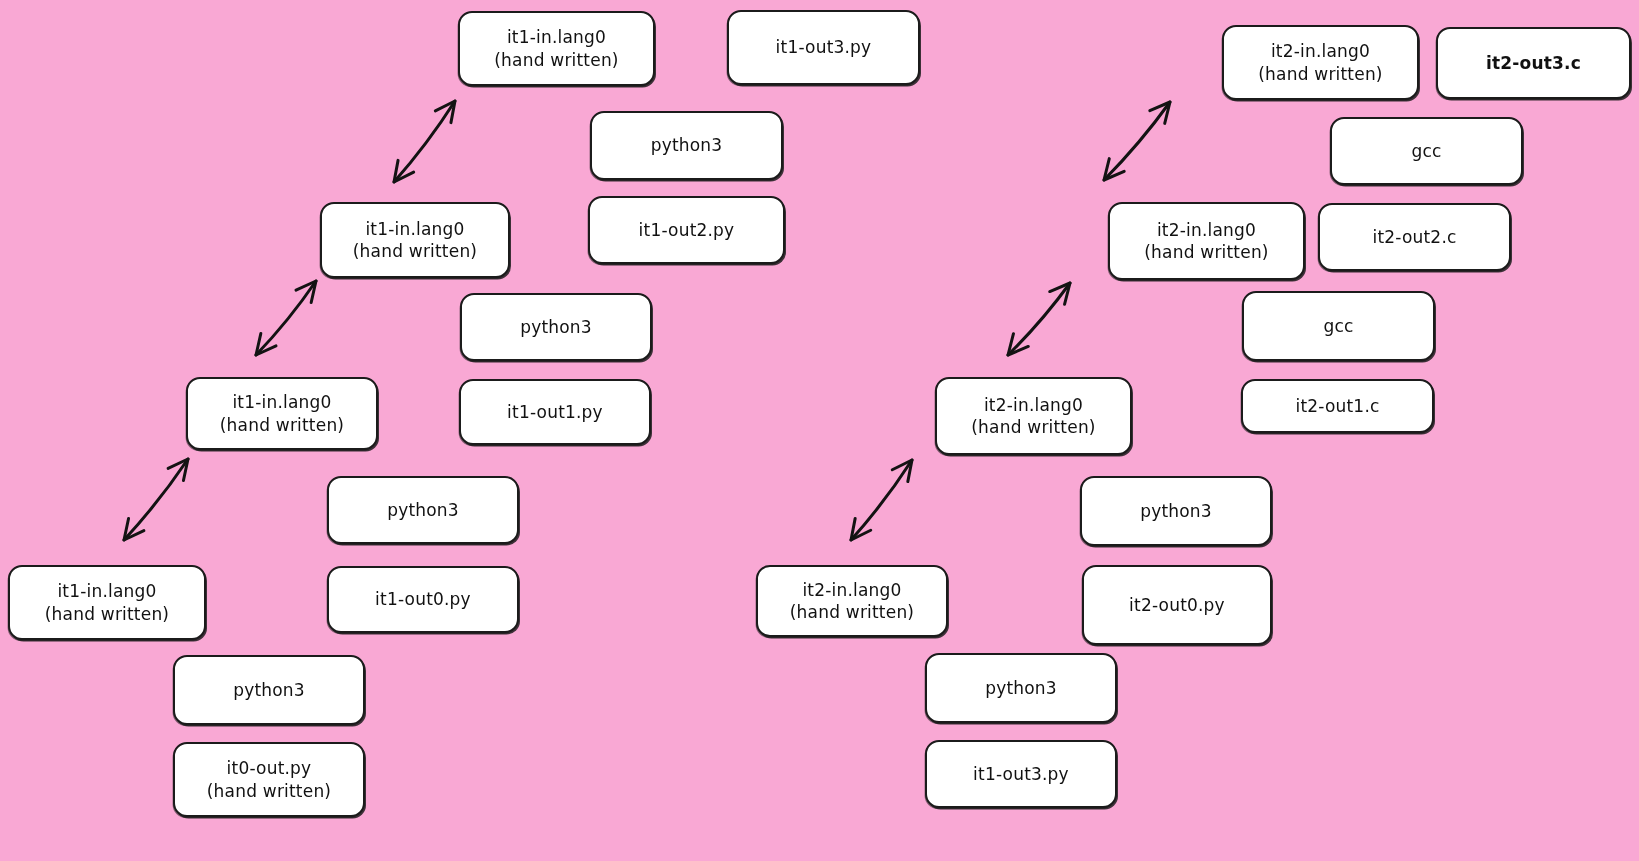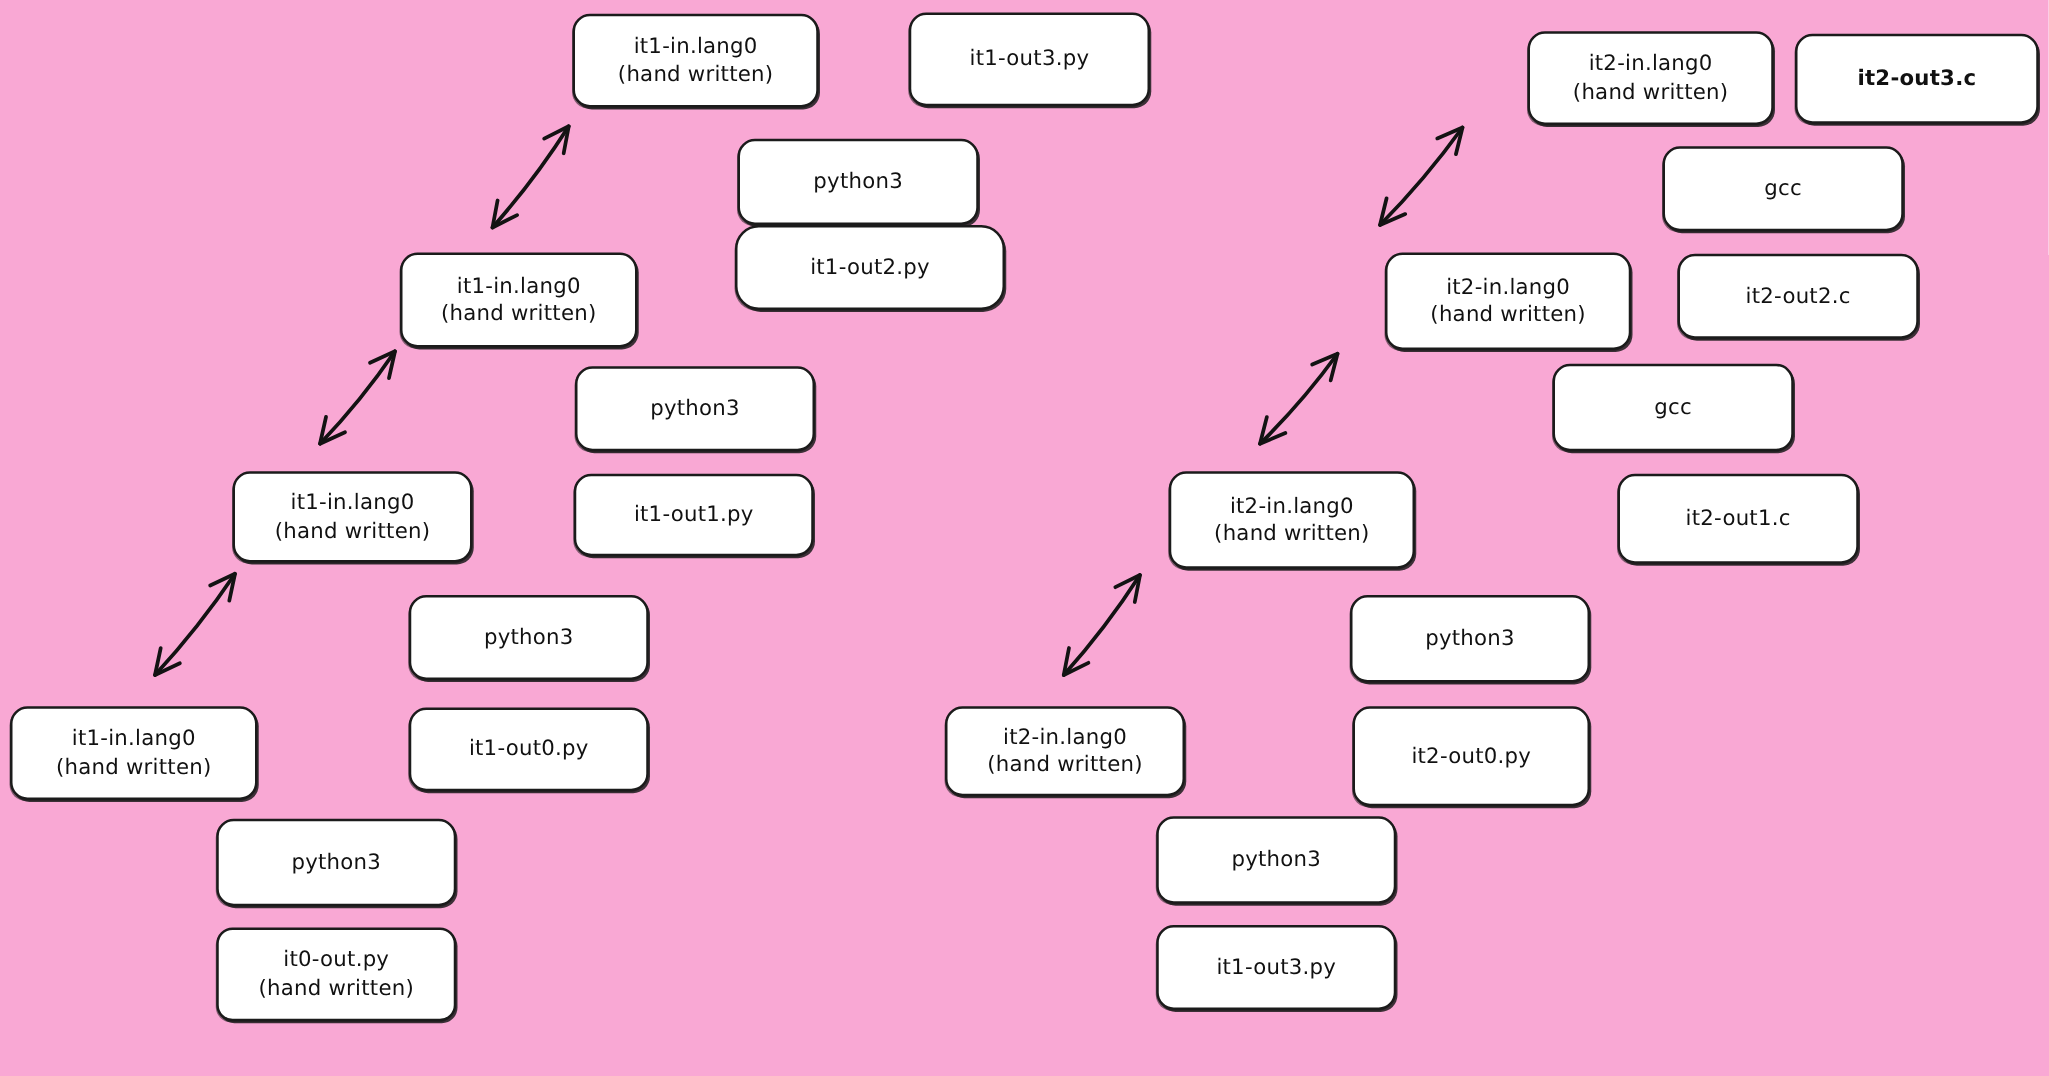--- a/index.html
+++ b/index.html
@@ -97,21 +97,21 @@
       <div class="node" style="left: 458px; top: 11px; width: 197px; height: 75px;">
         <span class="lines">it1-in.lang0
 (hand written)</span>
       </div>
       <div class="node" style="left: 727px; top: 10px; width: 193px; height: 75px;">
         <span class="lines">it1-out3.py</span>
       </div>
       <div class="node" style="left: 590px; top: 111px; width: 193px; height: 69px;">
         <span class="lines">python3</span>
       </div>
-      <div class="node" style="left: 588px; top: 180px; width: 216px; height: 68px; border-radius: 19px;">
+      <div class="node" style="left: 588px; top: 196px; width: 197px; height: 68px;">
         <span class="lines">it1-out2.py</span>
       </div>
       <div class="node" style="left: 320px; top: 202px; width: 190px; height: 76px;">
         <span class="lines">it1-in.lang0
 (hand written)</span>
       </div>
       <div class="node" style="left: 460px; top: 293px; width: 192px; height: 68px;">
         <span class="lines">python3</span>
       </div>
       <div class="node" style="left: 459px; top: 379px; width: 192px; height: 66px; text-align: center;">
@@ -127,45 +127,45 @@
       <div class="node" style="left: 327px; top: 566px; width: 192px; height: 67px;">
         <span class="lines">it1-out0.py</span>
       </div>
       <div class="node" style="left: 8px; top: 565px; width: 198px; height: 75px;">
         <span class="lines">it1-in.lang0
 (hand written)</span>
       </div>
       <div class="node" style="left: 173px; top: 655px; width: 192px; height: 70px;">
         <span class="lines">python3</span>
       </div>
-      <div class="node" style="left: 173px; top: 742px; width: 192px; height: 75px; border-radius: 13px;">
+      <div class="node" style="left: 173px; top: 742px; width: 192px; height: 75px;">
         <span class="lines">it0-out.py
 (hand written)</span>
       </div>
       <div class="node" style="left: 1222px; top: 25px; width: 197px; height: 75px;">
         <span class="lines">it2-in.lang0
 (hand written)</span>
       </div>
       <div class="node" style="left: 1436px; top: 27px; width: 195px; height: 72px; font-weight: bold;">
         <span class="lines">it2-out3.c</span>
       </div>
       <div class="node" style="left: 1330px; top: 117px; width: 193px; height: 68px;">
         <span class="lines">gcc</span>
       </div>
-      <div class="node" style="left: 1318px; top: 203px; width: 193px; height: 68px; margin-left: 24px;">
+      <div class="node" style="left: 1318px; top: 203px; width: 193px; height: 68px;">
         <span class="lines">it2-out2.c</span>
       </div>
       <div class="node" style="left: 1108px; top: 202px; width: 197px; height: 78px;">
         <span class="lines">it2-in.lang0
 (hand written)</span>
       </div>
       <div class="node" style="left: 1242px; top: 291px; width: 193px; height: 70px;">
         <span class="lines">gcc</span>
       </div>
-      <div class="node" style="left: 1294px; top: 379px; width: 193px; height: 72px;">
+      <div class="node" style="left: 1241px; top: 379px; width: 193px; height: 54px;">
         <span class="lines">it2-out1.c</span>
       </div>
       <div class="node" style="left: 935px; top: 377px; width: 197px; height: 78px;">
         <span class="lines">it2-in.lang0
 (hand written)</span>
       </div>
       <div class="node" style="left: 1080px; top: 476px; width: 192px; height: 70px;">
         <span class="lines">python3</span>
       </div>
       <div class="node" style="left: 1082px; top: 565px; width: 190px; height: 80px;">

